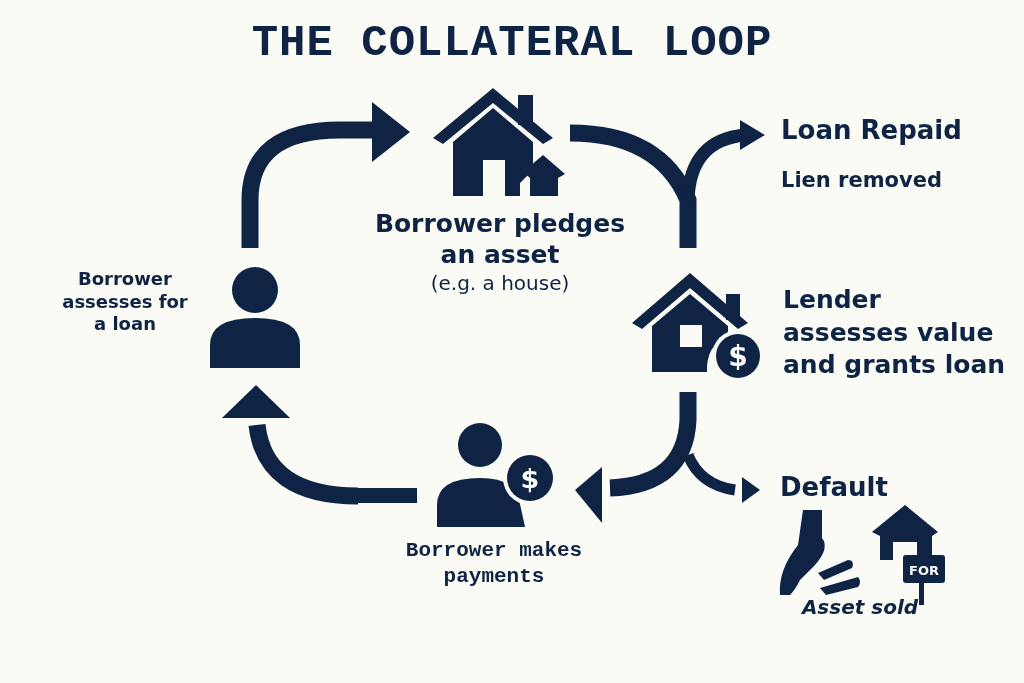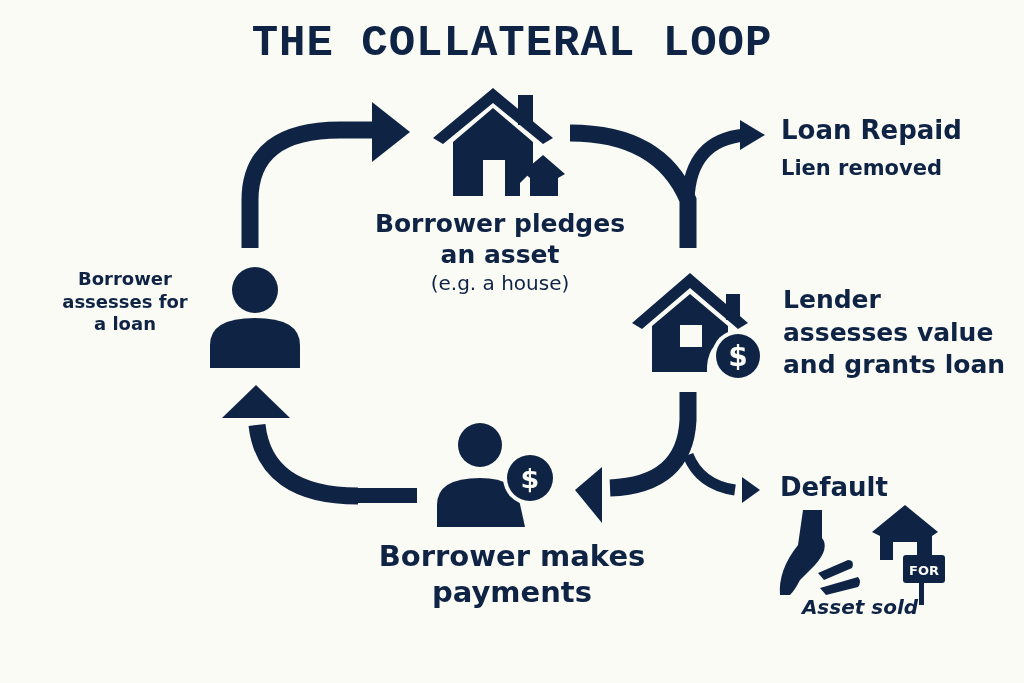--- a/index.html
+++ b/index.html
@@ -110,27 +110,27 @@
   <span>an asset</span>
   <span style="font-size:20px; font-weight:500;">(e.g. a house)</span>
 </div>
 
 <div class="label" style="left:783px; top:284px; width:240px; text-align:left; font-size:25px; line-height:1.3;">
   <span>Lender</span>
   <span>assesses value</span>
   <span>and grants loan</span>
 </div>
 
-<div class="label" style="left:352px; top:538px; width:320px; text-align:center; font-size:29px;">
+<div class="label" style="left:334px; top:538px; width:320px; text-align:center; font-size:21px;font-family:Liberation Mono, monospace;">
   <span>Borrower makes</span>
   <span>payments</span>
 </div>
 
 <div class="label" style="left:781px; top:114px; width:240px; text-align:left;">
   <span style="font-size:26px;">Loan Repaid</span>
-  <span style="font-size:21px; margin-top:8px;">Lien removed</span>
+  <span style="font-size:21px; margin-top:20px;">Lien removed</span>
 </div>
 
 <div class="label" style="left:780px; top:471px; font-size:26px;">Default</div>
 
 <div class="label" style="left:755px; top:595px; width:210px; text-align:center; font-size:20px; line-height:1.2;font-style:italic;">
   <span>Asset sold</span>
 </div>
 
 </body></html>

